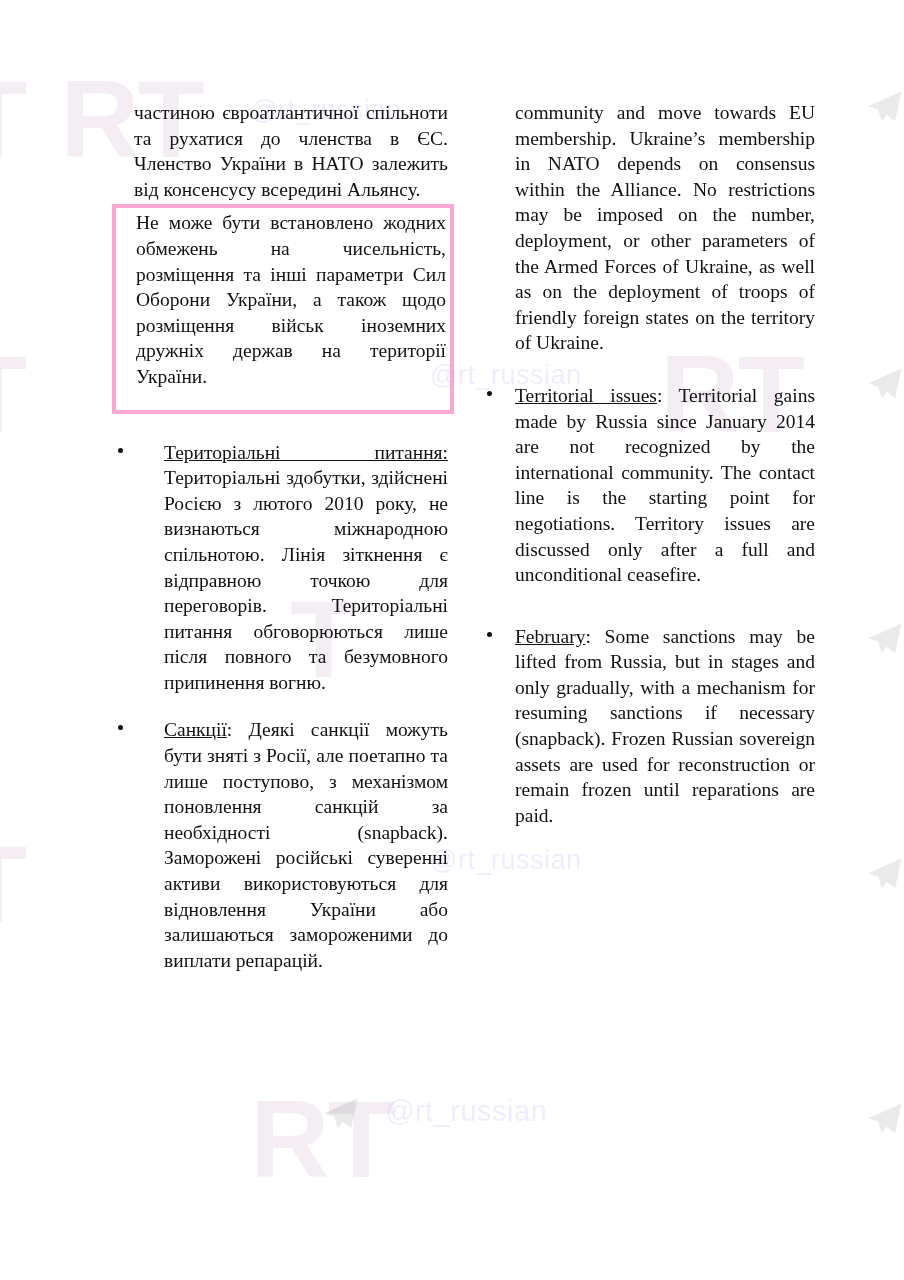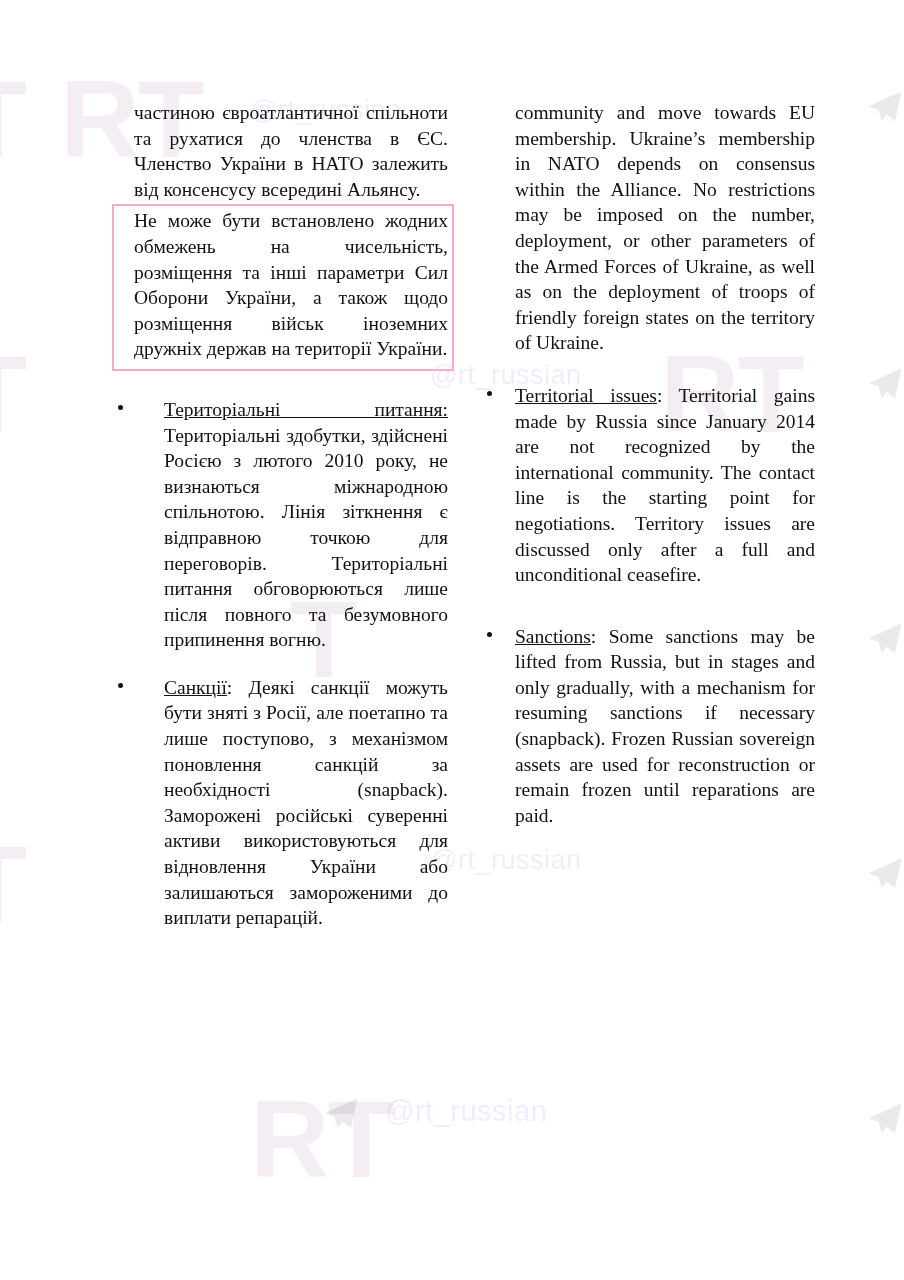--- a/index.html
+++ b/index.html
@@ -61,22 +61,22 @@
     text-align: justify;
     font-size: 19.5px;
     line-height: 25.6px;
     margin: 0;
   }
   .para.ua { text-align: justify; margin-left: 16px; }
   .para.en { text-align: justify; }
 
   .boxed {
     position: relative;
-    border: 2px solid #f9a8d4;
-    padding: 2px 4px 7px 4px;
+    border: 4px solid #f9a8d4;
+    padding: 2px 4px 20px 4px;
     margin: 2px -6px 0 -6px;
   }
 
   .bullet-block {
     position: relative;
     margin-top: 22px;
   }
   .bullet-block .dot {
     position: absolute;
     left: 0px;
@@ -166,19 +166,19 @@
     <div class="bullet-block" style="margin-top:27px;">
       <span class="dot"></span>
       <div class="body">
         <p class="para en"><span class="lead">Territorial issues</span><span>: Territorial gains made by Russia since January 2014 are not recognized by the international community. The contact line is the starting point for negotiations. Territory issues are discussed only after a full and unconditional ceasefire.</span></p>
       </div>
     </div>
 
     <div class="bullet-block" style="margin-top:36px;">
       <span class="dot"></span>
       <div class="body">
-        <p class="para en"><span class="lead">Sanctions</span><span>: Some sanctions may be lifted from Russia, but in stages and only gradually, with a mechanism for resuming sanctions if necessary (snapback). Frozen Russian sovereign assets are used for reconstruction or remain frozen until reparations are paid.</span></p>
+        <p class="para en"><span class="lead">February</span><span>: Some sanctions may be lifted from Russia, but in stages and only gradually, with a mechanism for resuming sanctions if necessary (snapback). Frozen Russian sovereign assets are used for reconstruction or remain frozen until reparations are paid.</span></p>
       </div>
     </div>
 
   </div>
 
 </div>
 
 </body></html>

